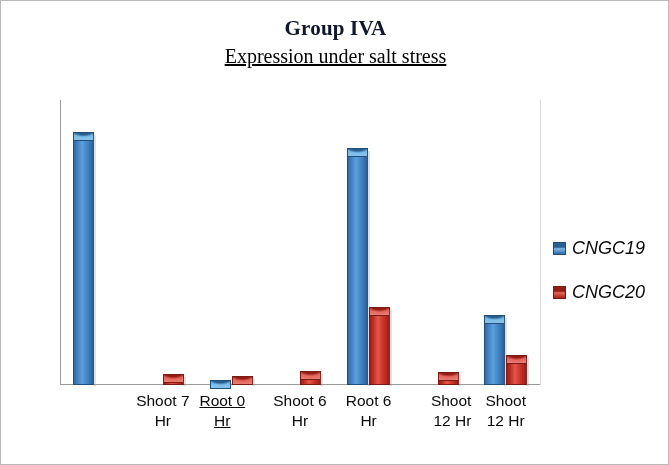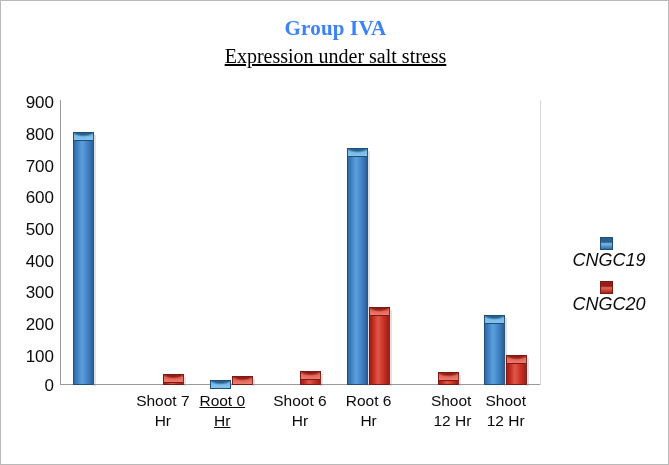--- a/index.html
+++ b/index.html
@@ -23,21 +23,21 @@
     position: absolute;
     left: 0;
     top: 14px;
     width: 669px;
     text-align: center;
   }
   #chart-title {
     font-family: "Liberation Serif", serif;
     font-weight: bold;
     font-size: 21px;
-    color: #3b82f6;
+    color: #0f172a;
     line-height: 26px;
     letter-spacing: 0.2px;
   }
   #chart-subtitle {
     font-family: "Liberation Serif", serif;
     font-weight: normal;
     font-size: 20px;
     color: #000000;
     line-height: 26px;
     margin-top: 2px;
@@ -170,21 +170,20 @@
     position: absolute;
     left: 552px;
     top: 236px;
     width: 112px;
   }
   .legend-row {
     display: flex;
     align-items: center;
     height: 22px;
     margin-bottom: 22px;
-    flex-direction: column;
   }
   .legend-swatch {
     width: 13px;
     height: 13px;
     margin-right: 6px;
     flex: none;
     box-sizing: border-box;
   }
   .legend-swatch.blue {
     background: linear-gradient(to bottom, #2a608f 0%, #2a608f 38%, #79bbe8 52%, #2f6ba6 100%);
@@ -205,32 +204,20 @@
 </head>
 <body>
 
 <div id="chart-frame">
 
   <div id="title-block">
     <div id="chart-title">Group IVA</div>
     <div id="chart-subtitle">Expression under salt stress</div>
   </div>
 
-  <div id="y-axis-labels">
-    <div class="ytick" style="top:93px">900</div>
-    <div class="ytick" style="top:125px">800</div>
-    <div class="ytick" style="top:157px">700</div>
-    <div class="ytick" style="top:188px">600</div>
-    <div class="ytick" style="top:220px">500</div>
-    <div class="ytick" style="top:252px">400</div>
-    <div class="ytick" style="top:283px">300</div>
-    <div class="ytick" style="top:315px">200</div>
-    <div class="ytick" style="top:347px">100</div>
-    <div class="ytick" style="top:376px">0</div>
-  </div>
 
   <div id="axis-vertical"></div>
   <div id="axis-horizontal"></div>
   <div id="plot-right-edge"></div>
 
   <div id="plot-area">
       <div class="group" style="left: 0px; width: 68.5714px;">
         <div class="bar blue" title="CNGC19 — Control: 800" style="height: 253.333px; left: 12.7857px;">
           <span class="cap"></span>
           <span class="shadow"></span>

